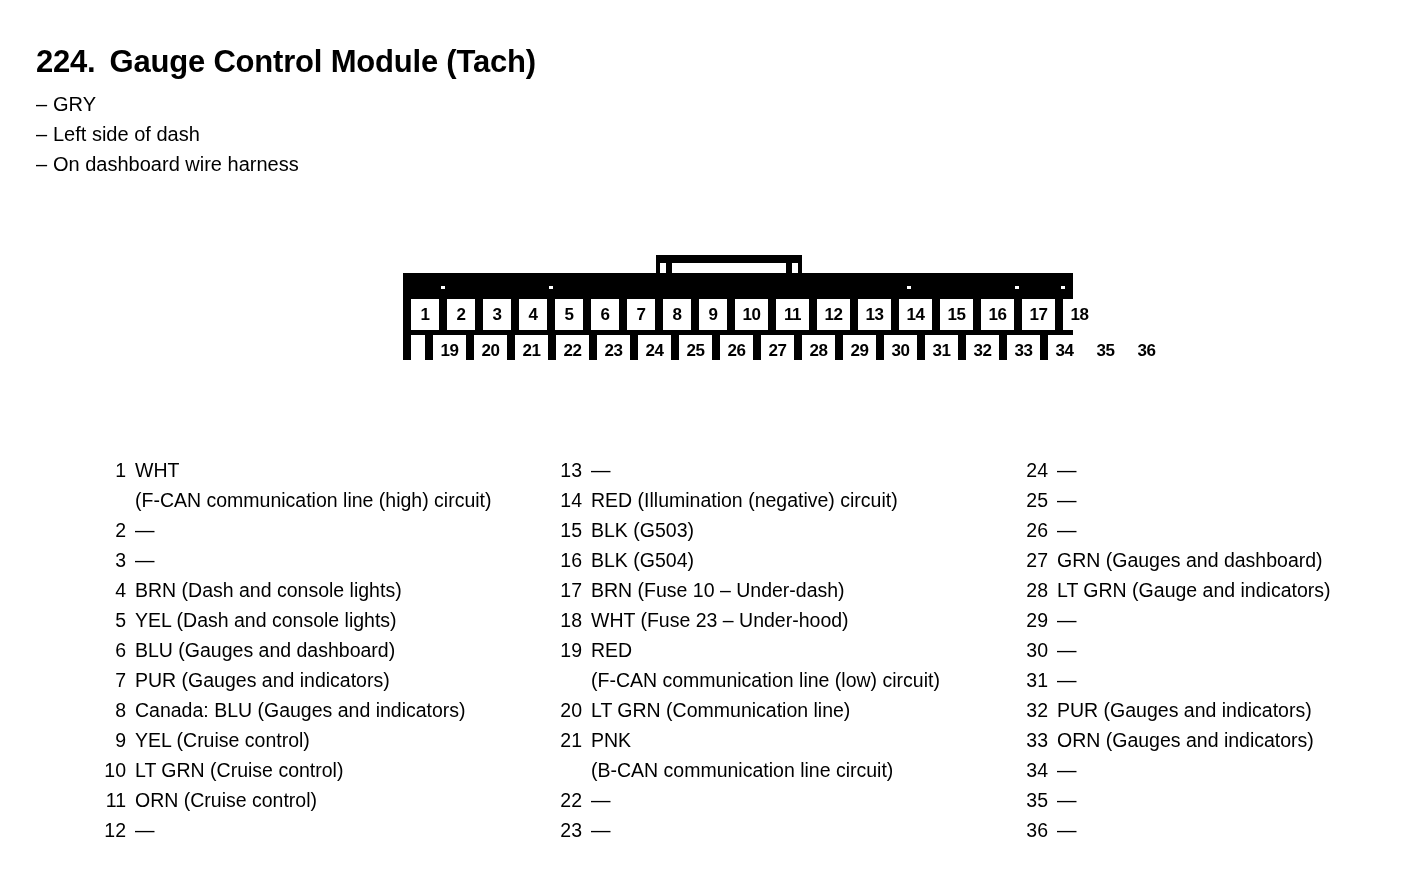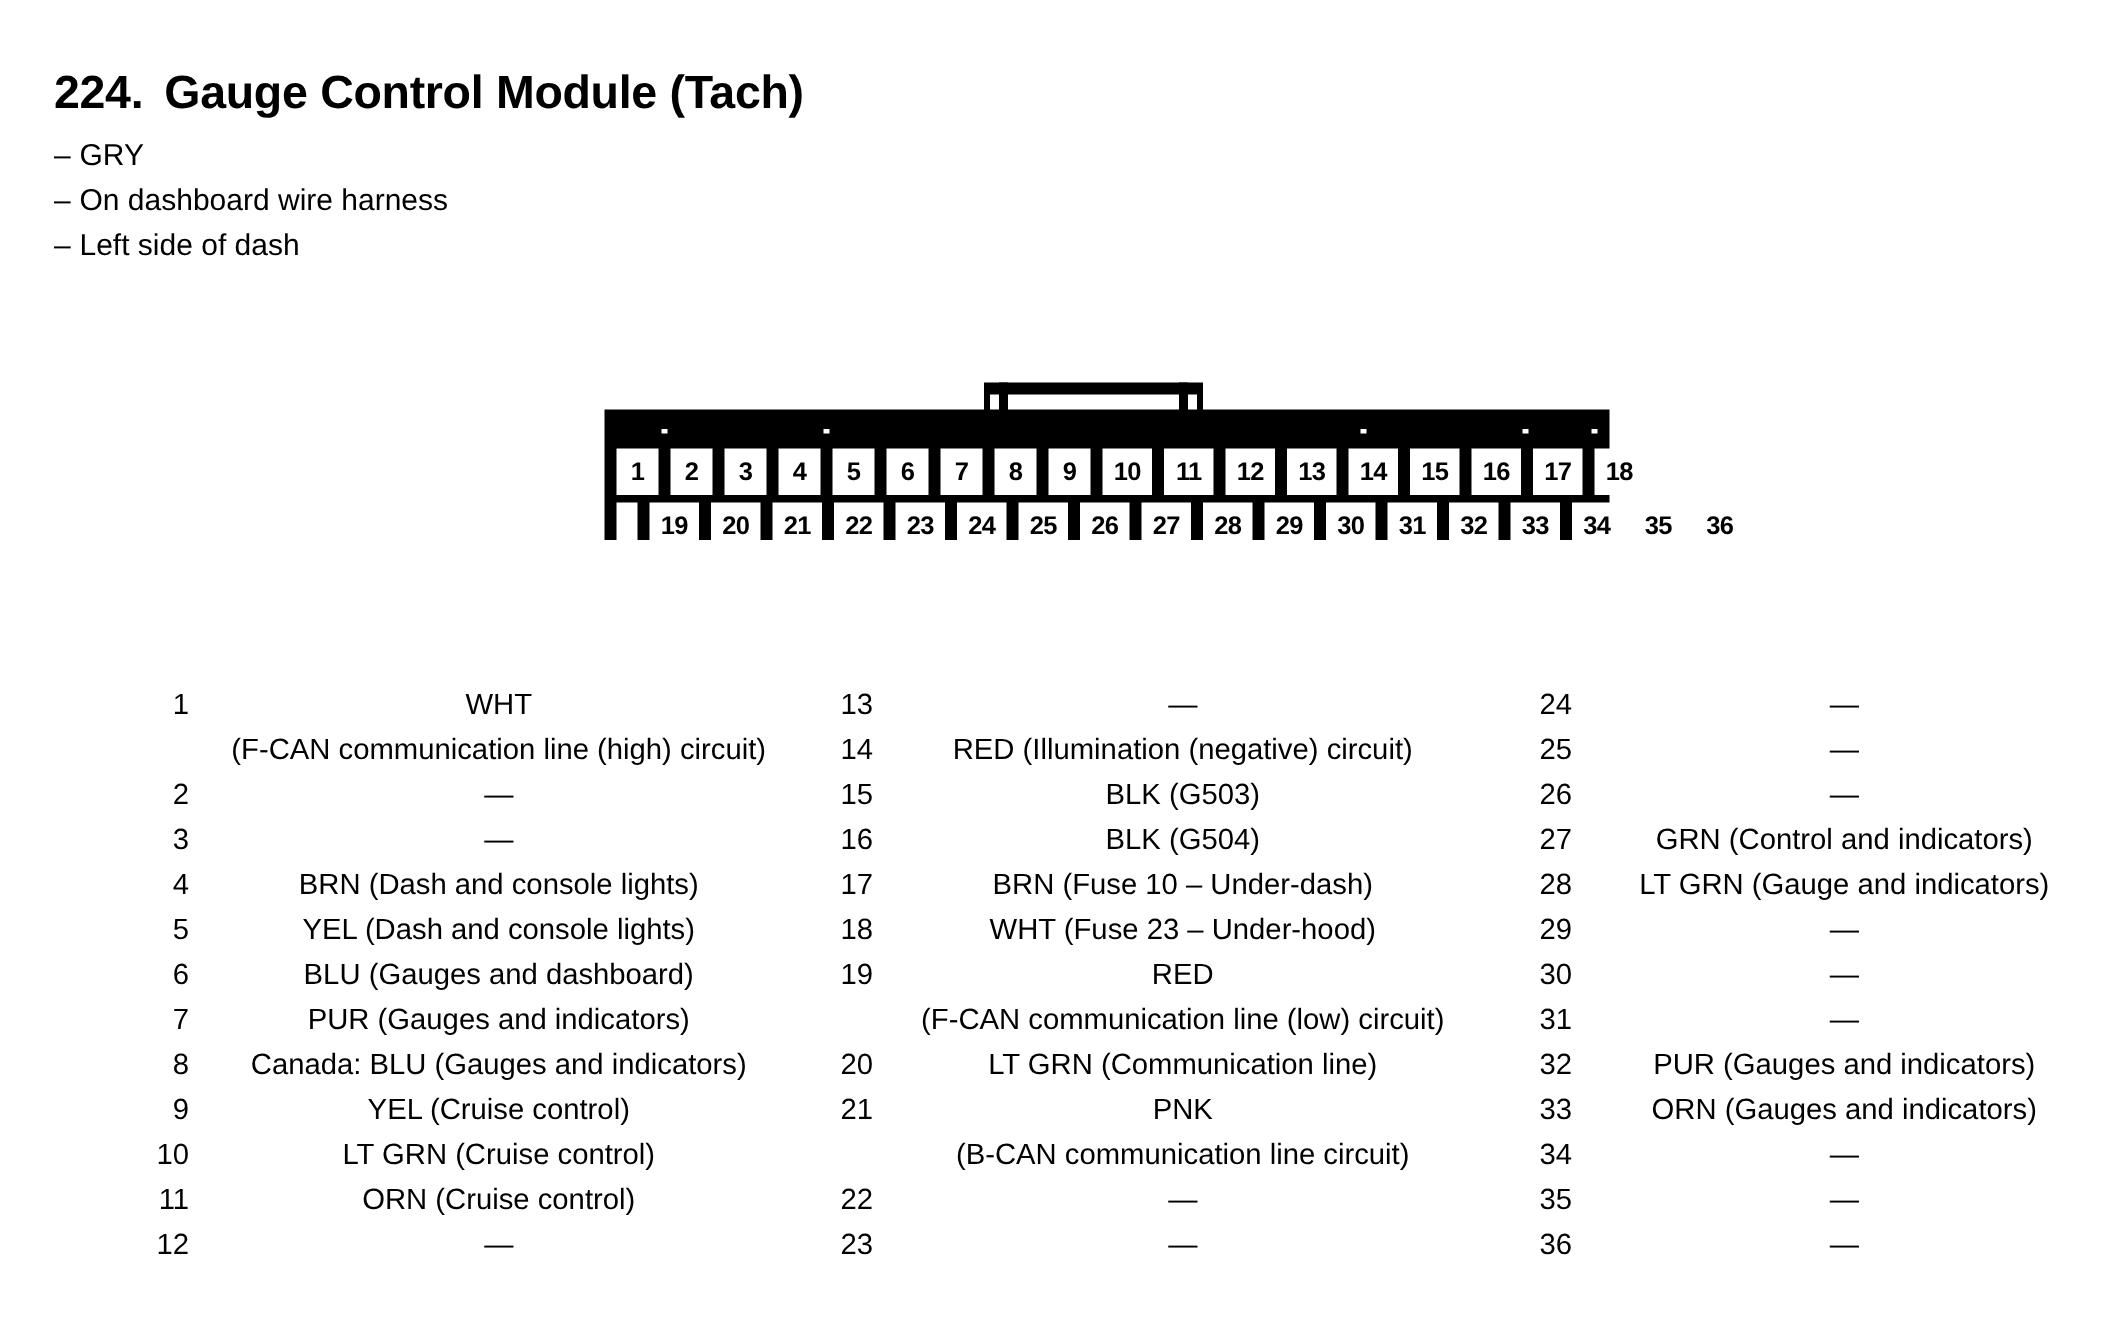--- a/index.html
+++ b/index.html
@@ -213,37 +213,36 @@
   }
   .legend-num {
     flex: 0 0 auto;
     width: 26px;
     text-align: right;
     margin-right: 9px;
   }
   .legend-desc {
     flex: 1 1 auto;
     white-space: normal;
-    text-align: center;
   }
   .legend-desc .cont {
     display: block;
   }
 </style>
 </head>
 <body>
 
 <div id="header">
   <div id="title-line">
     <span id="title-number">224.</span><span id="title-text">Gauge Control Module (Tach)</span>
   </div>
   <div id="subtitle-list">
       <div class="subtitle-row"><span class="subtitle-dash">–</span><span>GRY</span></div>
+      <div class="subtitle-row"><span class="subtitle-dash">–</span><span>Left side of dash</span></div>
       <div class="subtitle-row"><span class="subtitle-dash">–</span><span>On dashboard wire harness</span></div>
-      <div class="subtitle-row"><span class="subtitle-dash">–</span><span>Left side of dash</span></div>
     </div>
 </div>
 
 <div id="connector">
 
   <div id="latch">
     <div id="latch-bar"></div>
     <div id="latch-post-left"></div>
     <div id="latch-post-right"></div>
     <div id="latch-gap-left"></div>
@@ -409,21 +408,21 @@
       <div class="legend-entry">
         <span class="legend-num">25</span>
         <span class="legend-desc"><span>—</span></span>
       </div>
       <div class="legend-entry">
         <span class="legend-num">26</span>
         <span class="legend-desc"><span>—</span></span>
       </div>
       <div class="legend-entry">
         <span class="legend-num">27</span>
-        <span class="legend-desc"><span>GRN (Control and indicators)</span></span>
+        <span class="legend-desc"><span>GRN (Gauges and dashboard)</span></span>
       </div>
       <div class="legend-entry">
         <span class="legend-num">28</span>
         <span class="legend-desc"><span>LT GRN (Gauge and indicators)</span></span>
       </div>
       <div class="legend-entry">
         <span class="legend-num">29</span>
         <span class="legend-desc"><span>—</span></span>
       </div>
       <div class="legend-entry">

